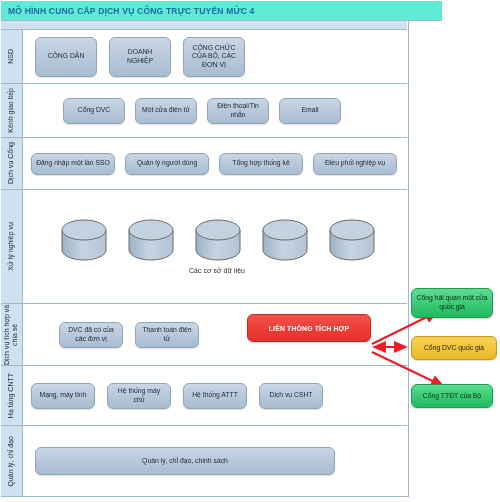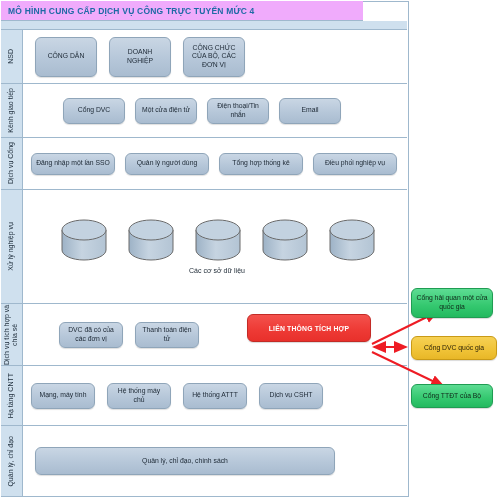--- a/index.html
+++ b/index.html
@@ -26,23 +26,23 @@
     border: 1px solid #9fb8cd;
     box-sizing: border-box;
     background: #ffffff;
   }
 
   
   .title-bar {
     position: absolute;
     left: 1px;
     top: 1px;
-    width: 362px;
+    width: 441px;
     height: 20px;
-    background: #f0abfc;
+    background: #5eead4;
     border-bottom: 1px solid #9fb8cd;
     box-sizing: border-box;
     display: flex;
     align-items: center;
   }
   .title-text {
     font-size: 8.5px;
     font-weight: bold;
     color: #1f6aa5;
     letter-spacing: 0.2px;

